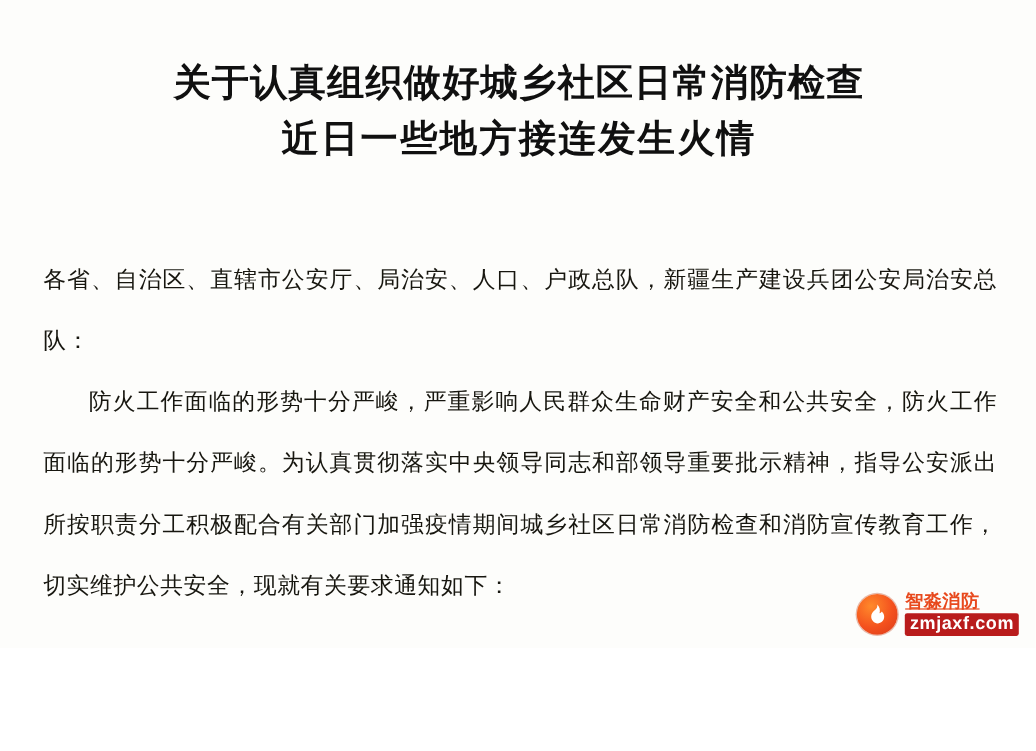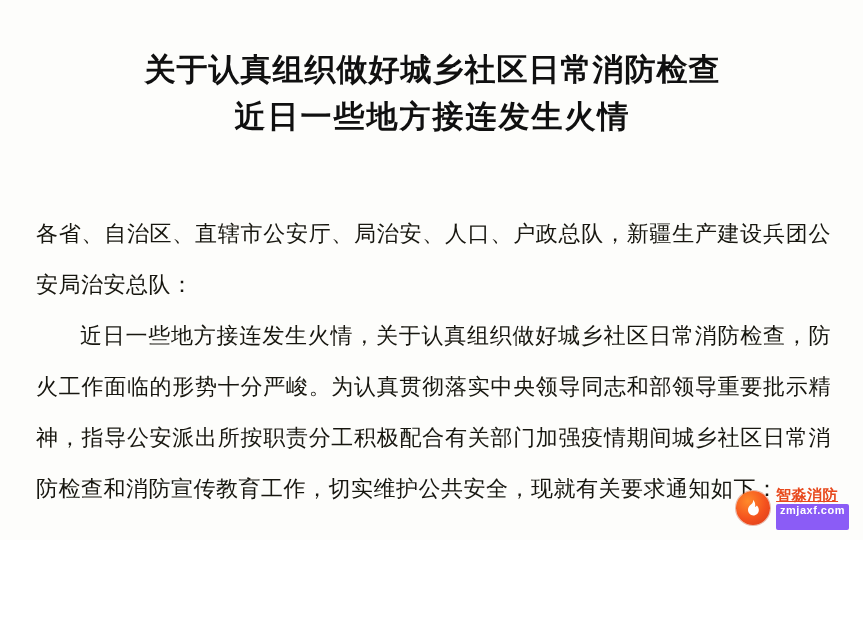--- a/index.html
+++ b/index.html
@@ -46,21 +46,21 @@
   }
 
   .body-block {
     position: absolute;
     left: 36px;
     top: 208px;
     width: 795px;
   }
 
   .para {
-    font-size: 22px;
+    font-size: 19px;
     line-height: 51px;
     letter-spacing: 0.5px;
     text-align: justify;
     text-justify: inter-ideograph;
     color: #17160f;
     margin: 0;
   }
   .para + .para {
     margin-top: 0;
   }
@@ -103,43 +103,43 @@
   .wm-name {
     font-family: "Liberation Sans", sans-serif;
     font-size: 15px;
     font-weight: 700;
     color: #e8491d;
     letter-spacing: 0.5px;
     text-decoration: underline;
   }
   .wm-url {
     font-family: "Liberation Sans", sans-serif;
-    font-size: 11px;
+    font-size: 15px;
     font-weight: 700;
     color: #ffffff;
-    background: #8b5cf6;
+    background: #b91c1c;
     border-radius: 2px;
-    padding: 1px 4px 13px;
+    padding: 1px 4px 2px;
     letter-spacing: 0.5px;
     margin-top: 2px;
   }
 </style>
 </head>
 <body>
 
 <div class="page">
 
   <div class="doc-title">
     <span class="title-line title-line-1">关于认真组织做好城乡社区日常消防检查</span>
     <span class="title-line title-line-2">近日一些地方接连发生火情</span>
   </div>
 
   <div class="body-block">
     <p class="para">各省、自治区、直辖市公安厅、局治安、人口、户政总队，新疆生产建设兵团公安局治安总队：</p>
-    <p class="para para-indent">近日一些地方接连发生火情，关于认真组织做好城乡社区日常消防检查，防火工作面临的形势十分严峻。为认真贯彻落实中央领导同志和部领导重要批示精神，指导公安派出所按职责分工积极配合有关部门加强疫情期间城乡社区日常消防检查和消防宣传教育工作，切实维护公共安全，现就有关要求通知如下：</p>
+    <p class="para para-indent">防火工作面临的形势十分严峻，严重影响人民群众生命财产安全和公共安全，防火工作面临的形势十分严峻。为认真贯彻落实中央领导同志和部领导重要批示精神，指导公安派出所按职责分工积极配合有关部门加强疫情期间城乡社区日常消防检查和消防宣传教育工作，切实维护公共安全，现就有关要求通知如下：</p>
   </div>
 
   <div class="watermark">
     <span class="wm-badge">
       <svg class="flame" viewBox="0 0 24 24" aria-hidden="true">
         <path d="M12 2c.6 3.2-1.2 4.6-2.8 6.1C7.3 9.9 6 11.6 6 14.2 6 18 9 21 12.4 21S19 18.2 19 14.4c0-2.4-1-3.9-2.3-5.4-.8 1-1.6 1.6-2.4 1.8.9-2.6.3-6.3-2.3-8.8z" fill="#ffffff"></path>
       </svg>
     </span>
     <span class="wm-text">
       <span class="wm-name">智淼消防</span>

